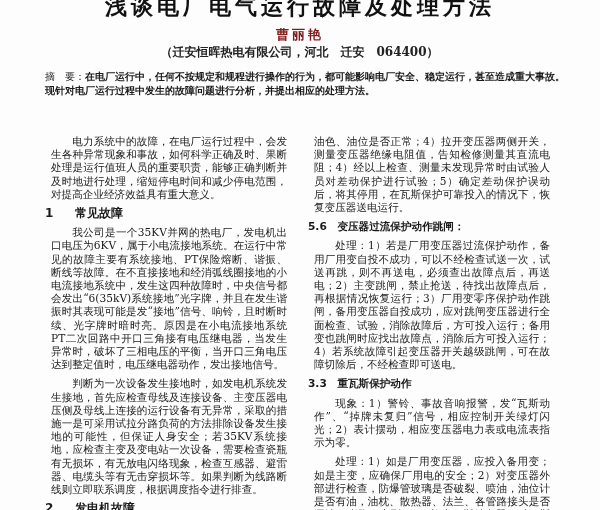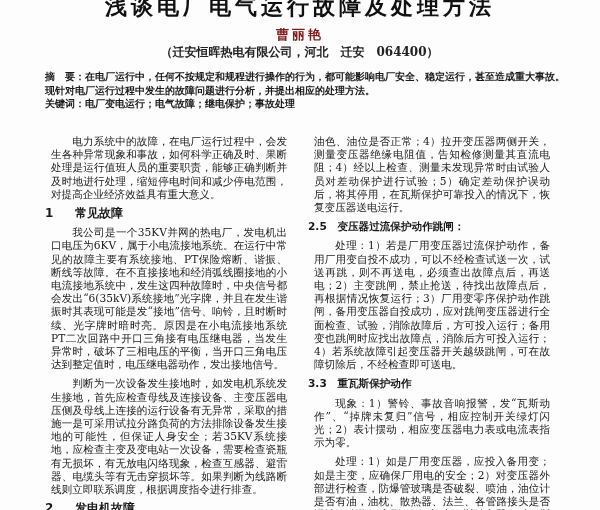--- a/index.html
+++ b/index.html
@@ -18,21 +18,21 @@
     font-size:13px; font-weight:bold; letter-spacing:3px; color:#7f1d1d;
   }
   .affil {
     position:absolute; left:0; top:44px; width:599px; text-align:center;
     font-size:12px; font-weight:bold; color:#222;
   }
   .abstract {
     position:absolute; left:45px; top:70px; width:520px;
     font-size:10px; line-height:13.5px; font-weight:bold; color:#1a1a1a;
   }
-  .abstract .lbl { font-weight:bold; }
+  .abstract .lbl { font-weight:normal; }
   .col {
     position:absolute; top:129px; width:248px;
     font-size:10.6px; line-height:13.2px; color:#1a1a1a; text-align:justify;
   }
   .col.left { left:45px; }
   .col.right { left:308px; top:129px; }
   .p { text-indent:2em; margin:6px; }
   .p.noind { text-indent:0; }
   .h1 { margin:0; font-weight:bold; font-family:"DejaVu Sans","Liberation Sans",sans-serif; font-size:12px; }
   .h2 { margin:0; font-weight:bold; font-family:"DejaVu Sans","Liberation Sans",sans-serif; font-size:10.6px; }
@@ -42,34 +42,31 @@
 <body>
 
 <div class="title">浅谈电厂电气运行故障及处理方法</div>
 <div class="author">曹丽艳</div>
 <div class="affil">（迁安恒晖热电有限公司，河北　迁安　064400）</div>
 
 <div class="abstract">
   <div>
     <span class="lbl">摘　要：</span><span>在电厂运行中，任何不按规定和规程进行操作的行为，都可能影响电厂安全、稳定运行，甚至造成重大事故。现针对电厂运行过程中发生的故障问题进行分析，并提出相应的处理方法。</span>
   </div>
-  <div>
-    <span class="lbl">关键词：</span><span>电厂变电运行；电气故障；继电保护；事故处理</span>
-  </div>
 </div>
 
 <div class="col left" id="col-left">
     <div class="p">电力系统中的故障，在电厂运行过程中，会发生各种异常现象和事故，如何科学正确及时、果断处理是运行值班人员的重要职责，能够正确判断并及时地进行处理，缩短停电时间和减少停电范围，对提高企业经济效益具有重大意义。</div>
     <div class="h1"><span class="num">1</span> <span>常见故障</span></div>
     <div class="p">我公司是一个35KV并网的热电厂，发电机出口电压为6KV，属于小电流接地系统。在运行中常见的故障主要有系统接地、PT保险熔断、谐振、断线等故障。在不直接接地和经消弧线圈接地的小电流接地系统中，发生这四种故障时，中央信号都会发出“6(35kV)系统接地”光字牌，并且在发生谐振时其表现可能是发“接地”信号、响铃，且时断时续、光字牌时暗时亮。原因是在小电流接地系统PT二次回路中开口三角接有电压继电器，当发生异常时，破坏了三相电压的平衡，当开口三角电压达到整定值时，电压继电器动作，发出接地信号。</div>
     <div class="p">判断为一次设备发生接地时，如发电机系统发生接地，首先应检查母线及连接设备、主变压器电压侧及母线上连接的运行设备有无异常，采取的措施一是可采用试拉分路负荷的方法排除设备发生接地的可能性，但保证人身安全；若35KV系统接地，应检查主变及变电站一次设备，需要检查瓷瓶有无损坏，有无放电闪络现象，检查互感器、避雷器、电缆头等有无击穿损坏等。如果判断为线路断线则立即联系调度，根据调度指令进行排查。</div>
     <div class="h1"><span class="num">2</span> <span>发电机故障</span></div>
     <div class="h2"><span class="num">2.1</span> <span>经以上检查（失去同期）：</span></div>
     <div class="p">现象：1）电机有、无功表在表盘内摆动；2）定子电流表剧烈摆动并上升，定子电压表剧烈摆动并下降，强励可能断续动作；3）转子电压、电流表在正常值附近摆动；4）电力表指针在全盘内摆动；5）发电机发出鸣音，其变化与表计的摆动一致。</div>
   </div>
 <div class="col right" id="col-right">
     <div class="p noind">油色、油位是否正常；4）拉开变压器两侧开关，测量变压器绝缘电阻值，告知检修测量其直流电阻；4）经以上检查、测量未发现异常时由试验人员对差动保护进行试验；5）确定差动保护误动后，将其停用，在瓦斯保护可靠投入的情况下，恢复变压器送电运行。</div>
-    <div class="h2"><span class="num">2.5</span> <span>变压器过流保护动作跳闸：</span></div>
+    <div class="h2"><span class="num">5.6</span> <span>变压器过流保护动作跳闸：</span></div>
     <div class="p">处理：1）若是厂用变压器过流保护动作，备用厂用变自投不成功，可以不经检查试送一次，试送再跳，则不再送电，必须查出故障点后，再送电；2）主变跳闸，禁止抢送，待找出故障点后，再根据情况恢复运行；3）厂用变零序保护动作跳闸，备用变压器自投成功，应对跳闸变压器进行全面检查、试验，消除故障后，方可投入运行；备用变也跳闸时应找出故障点，消除后方可投入运行；4）若系统故障引起变压器开关越级跳闸，可在故障切除后，不经检查即可送电。</div>
     <div class="h2"><span class="num">3.3</span> <span>重瓦斯保护动作</span></div>
     <div class="p">现象：1）警铃、事故音响报警，发“瓦斯动作”、“掉牌未复归”信号，相应控制开关绿灯闪光；2）表计摆动，相应变压器电力表或电流表指示为零。</div>
     <div class="p">处理：1）如是厂用变压器，应投入备用变；如是主变，应确保厂用电的安全；2）对变压器外部进行检查，防爆管玻璃是否破裂、喷油，油位计是否有油，油枕、散热器、法兰、各管路接头是否漏油、膨胀、变型。3）检查瓦斯继电器，对瓦斯继电器内部的气体和油质分析化验，发现异常，不经处理不得送电。4）检查是否因为保护误动引起的，如若确认是重瓦斯误动，则可以将变压器投入运行，但差动保护必须投入运行。5）经各项检查仍未发现任何问题，经试验也未发现异常，进行全面鉴定良好后，再投入运行。</div>
   </div>
 
 </body></html>

